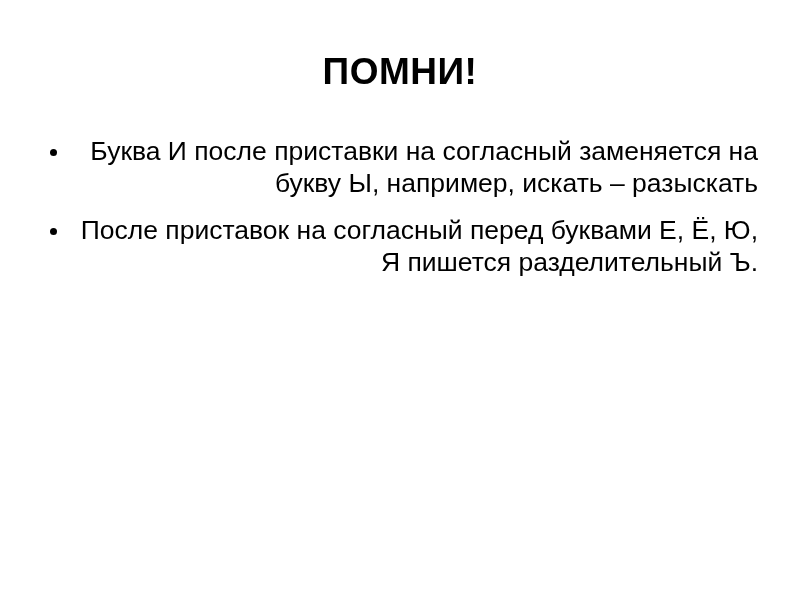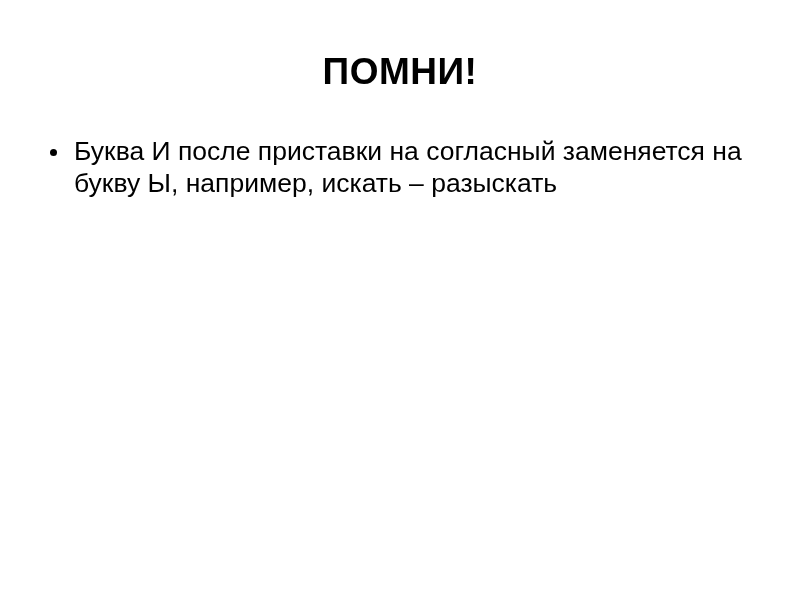--- a/index.html
+++ b/index.html
@@ -38,21 +38,21 @@
     top: 136px;
     left: 44px;
     right: 42px;
   }
   .bullet-item {
     position: relative;
     font-size: 26.5px;
     line-height: 1.19;
     margin-bottom: 16px;
     padding-left: 30px;
-    text-align: left;
+    text-align: right;
   }
   .bullet-item:last-child {
     margin-bottom: 0;
   }
   .bullet-dot {
     position: absolute;
     left: 6px;
     top: 0.50em;
     width: 7px;
     height: 7px;
@@ -68,14 +68,18 @@
 <body>
 
 <div class="slide">
   <h1 class="slide-title">ПОМНИ!</h1>
 
   <ul class="bullet-list">
     <li class="bullet-item">
       <span class="bullet-dot"></span>
       <span class="bullet-text">Буква И после приставки на согласный заменяется на букву Ы, например, искать – разыскать</span>
     </li>
+    <li class="bullet-item">
+      <span class="bullet-dot"></span>
+      <span class="bullet-text">После приставок на согласный перед буквами Е, Ё, Ю, Я пишется разделительный Ъ.</span>
+    </li>
   </ul>
 </div>
 
 </body></html>

